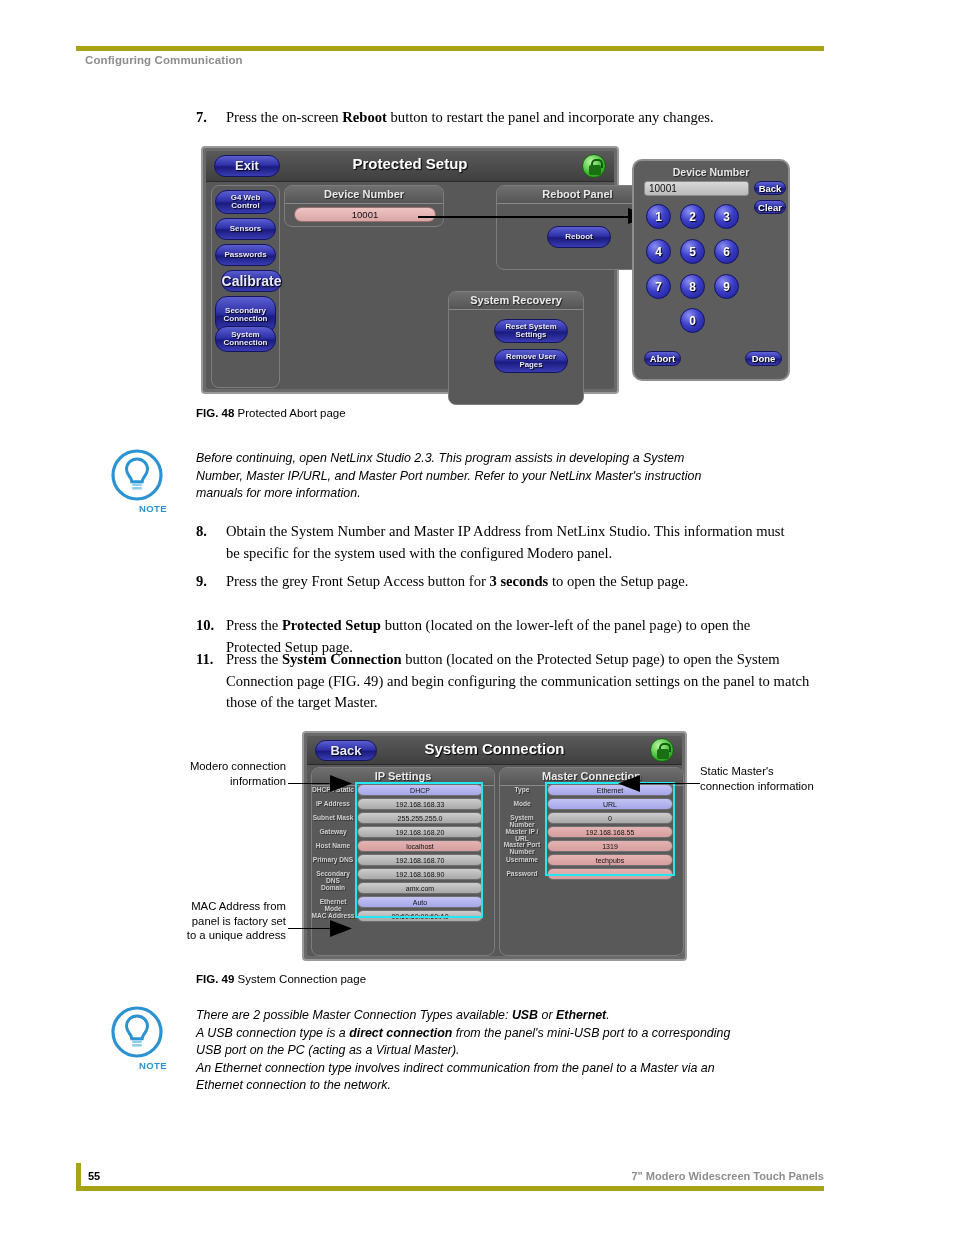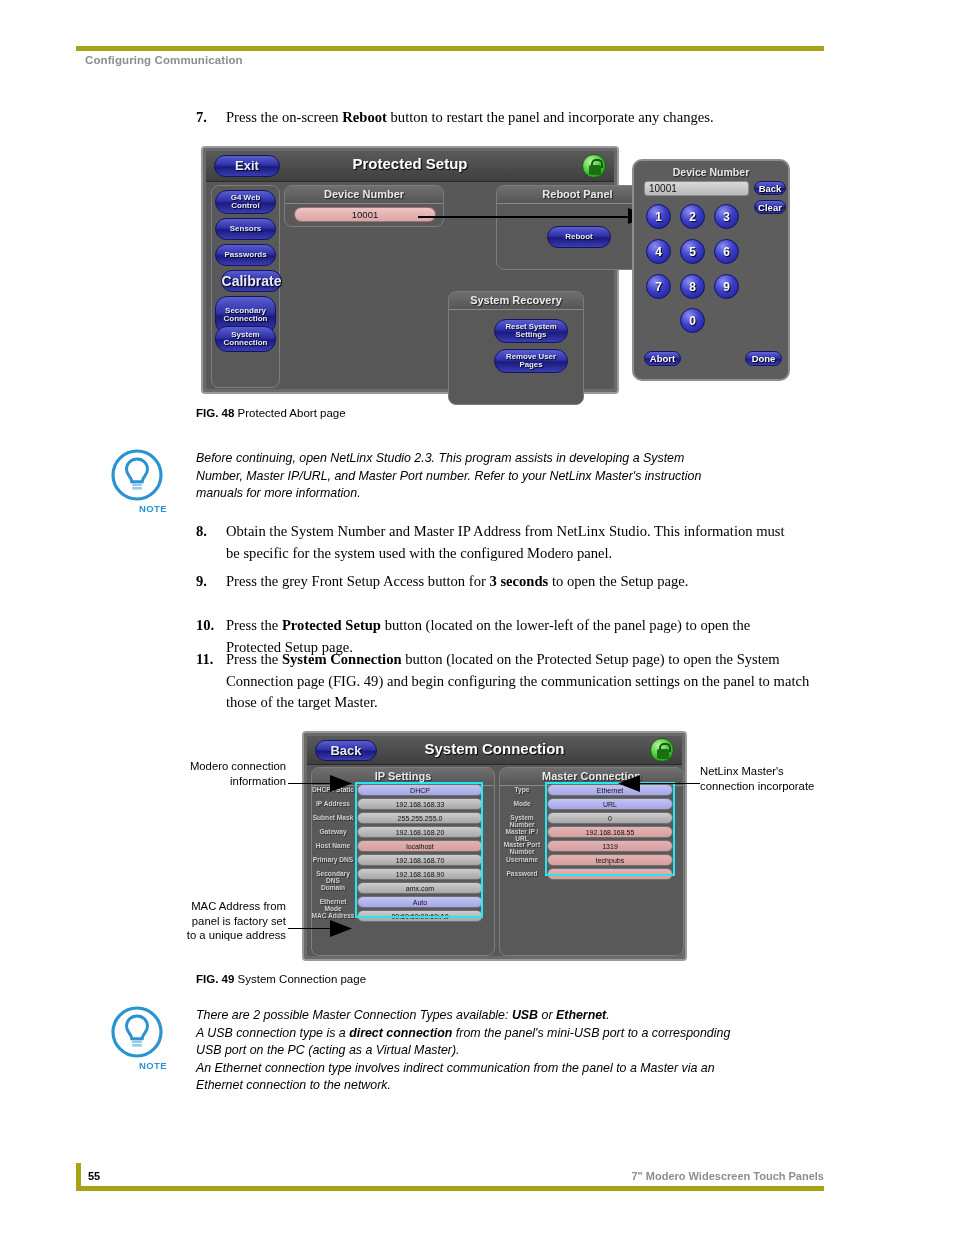--- a/index.html
+++ b/index.html
@@ -441,21 +441,21 @@
   </div>
 
   <div class="callout right-align" style="left:182px; top:899px; width:104px;">MAC Address from panel is factory set to a unique address</div>
   <div class="callout-line" style="left:288px; top:928px; width:60px;"></div>
   <div class="arrow-blk" style="left:330px; top:919px;">
     <svg width="22" height="19" viewBox="0 0 22 19">
         <polygon points="0,1 22,9.5 0,18" fill="#000"></polygon>
       </svg>
   </div>
 
-  <div class="callout" style="left:700px; top:764px; width:120px;">NetLinx Master's connection incorporate</div>
+  <div class="callout" style="left:700px; top:764px; width:120px;">Static Master's connection information</div>
   <div class="callout-line" style="left:640px; top:783px; width:60px;"></div>
   <div class="arrow-blk" style="left:618px; top:774px;">
     <svg width="22" height="19" viewBox="0 0 22 19">
         <polygon points="22,1 0,9.5 22,18" fill="#000"></polygon>
       </svg>
   </div>
 
   <div class="figcap" style="left:196px; top:973px;">
     <span class="lbl">FIG. 49</span>
     <span>System Connection page</span>

